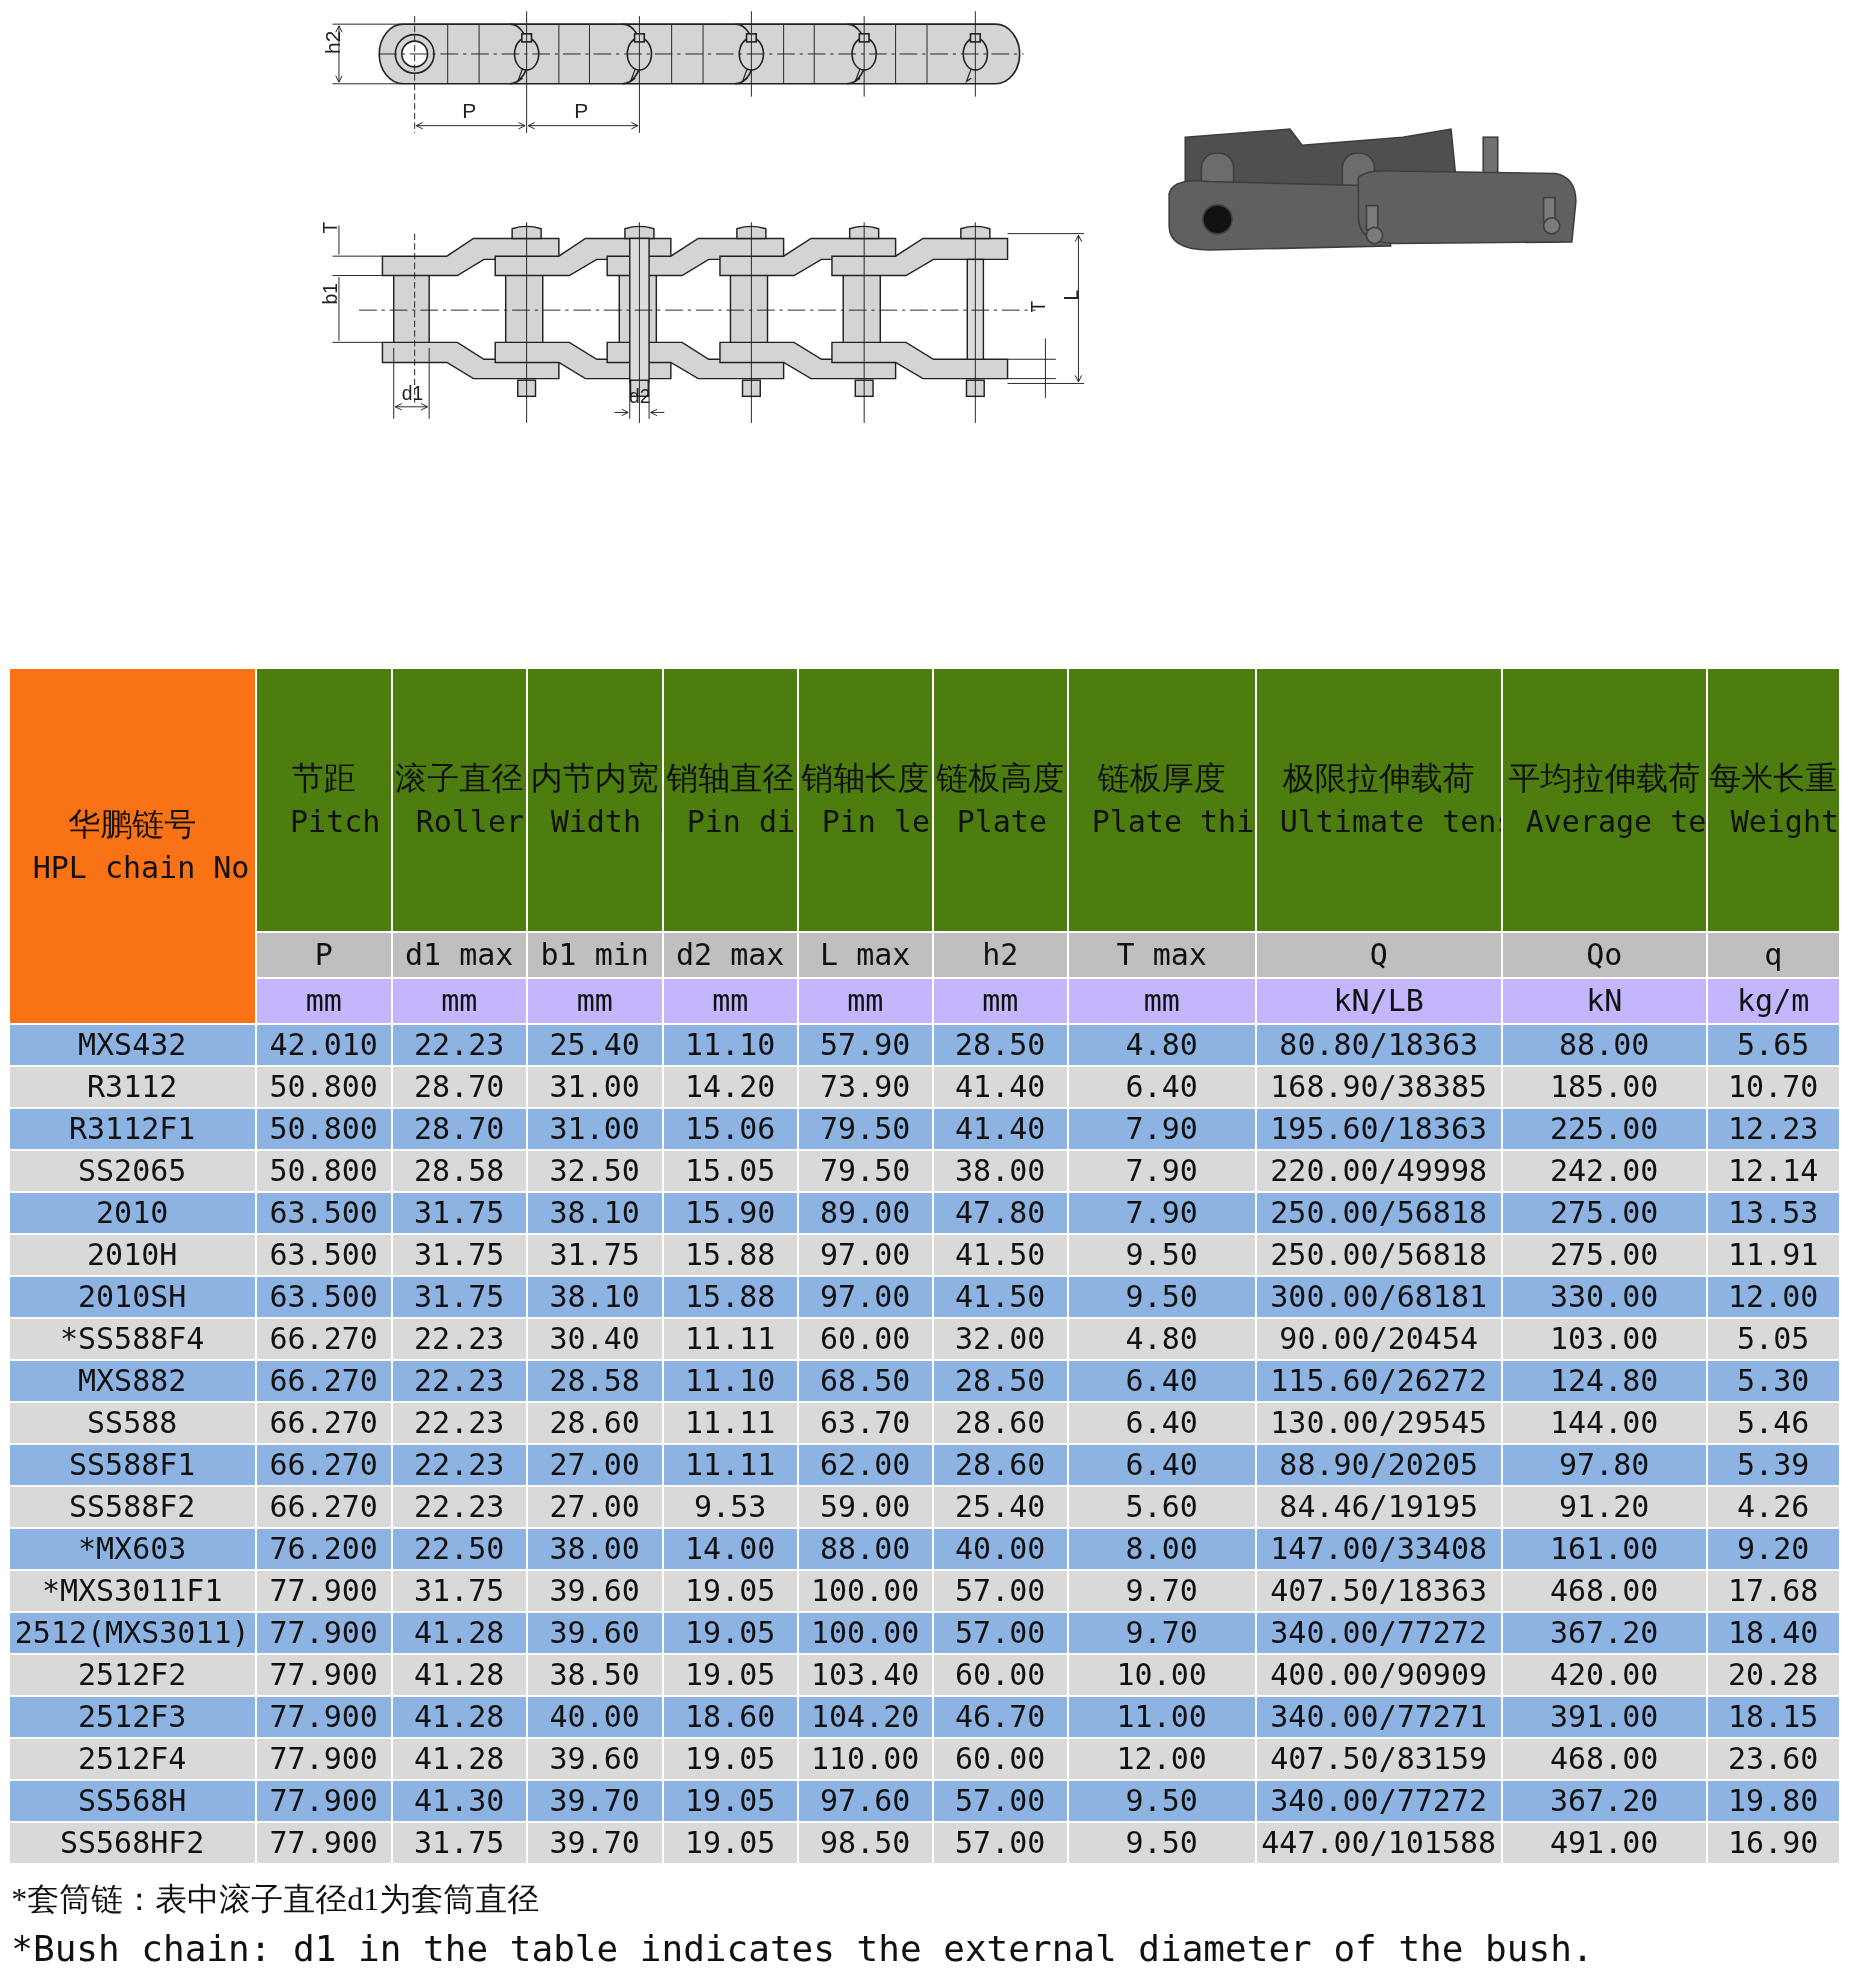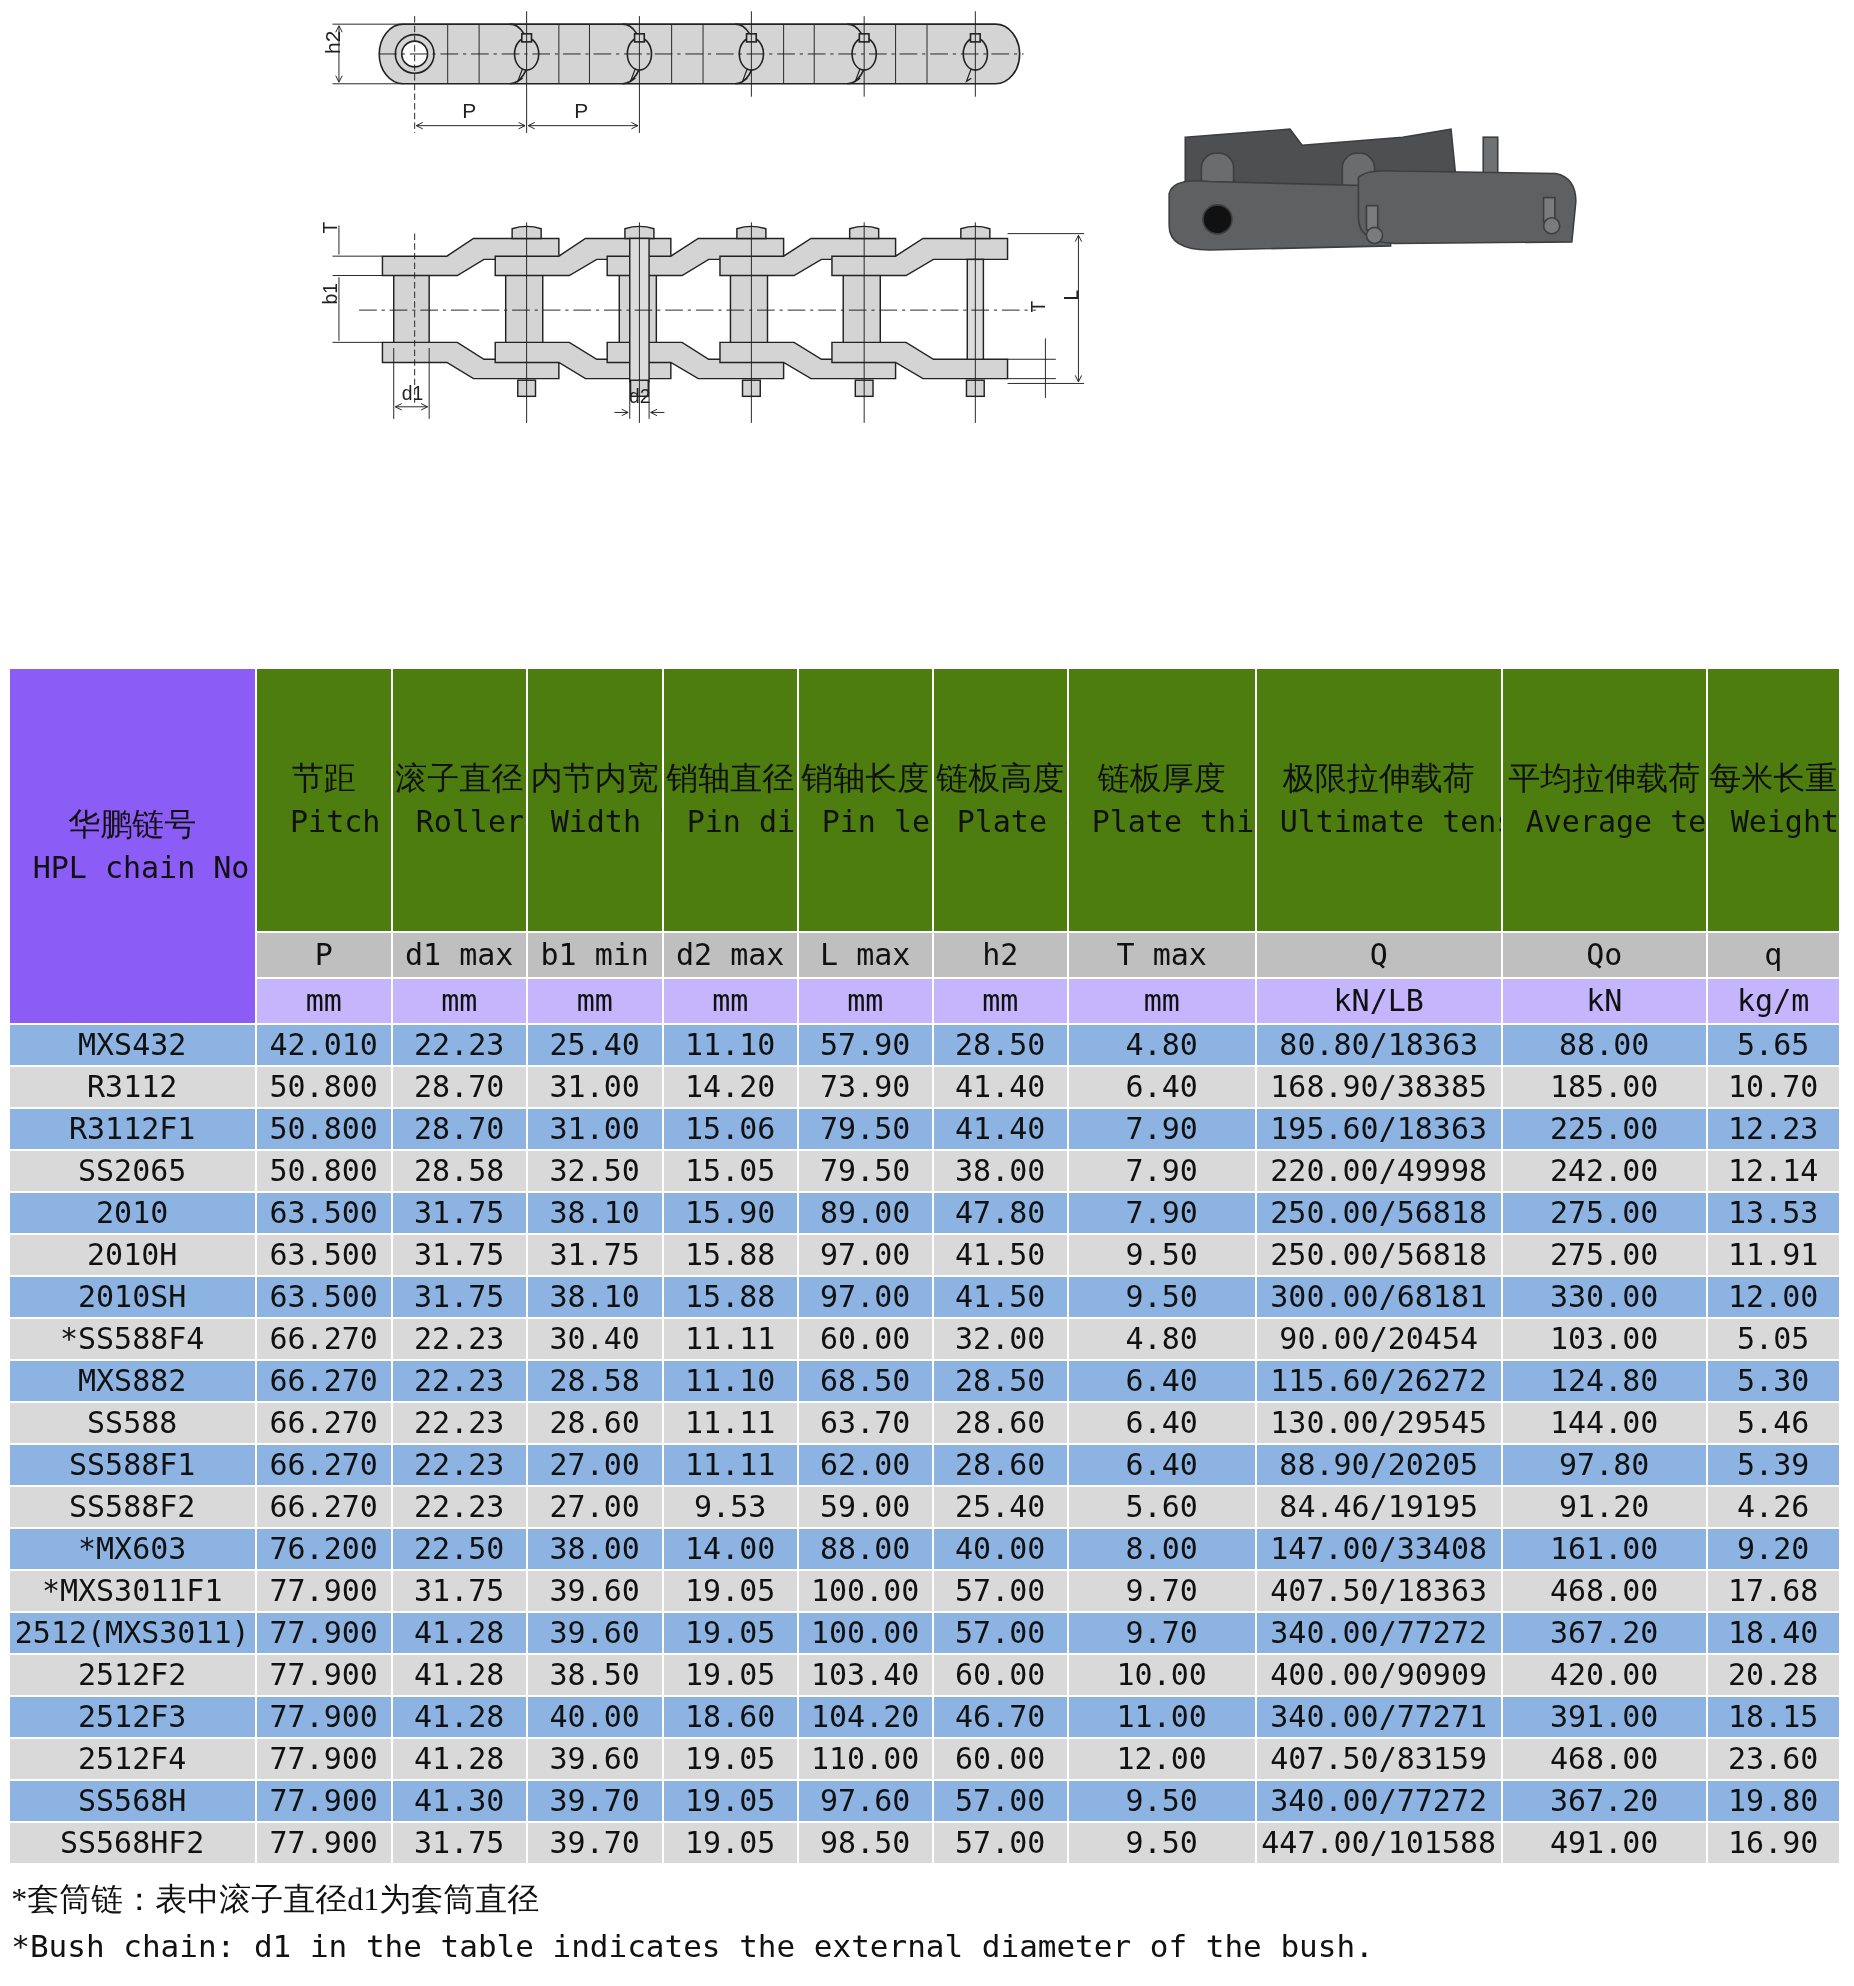--- a/index.html
+++ b/index.html
@@ -6,29 +6,29 @@
   body { width:1854px; height:1986px; position:relative; overflow:hidden;
          font-family:"DejaVu Sans Mono","Liberation Mono", monospace; color:#111; }
   .diagram { position:absolute; left:0; top:0; }
   .photo { position:absolute; left:1161px; top:105px; width:423px; height:153px; }
   table.spec { position:absolute; left:9.7px; top:669px; border-collapse:separate; border-spacing:0;
                table-layout:fixed; width:1831px; }
   table.spec td, table.spec th { border-right:2.4px solid #ffffff; border-bottom:2.4px solid #ffffff;
                text-align:center; vertical-align:middle; padding:0; font-weight:normal;
                font-size:30px; line-height:44px; white-space:nowrap; overflow:hidden; }
   th.hdr { background:#4d7c0f; vertical-align:top; padding-top:39px; white-space:normal; line-height:44px; }
-  th.hdr-first { background:#8b5cf6; vertical-align:middle; white-space:normal; line-height:45px; padding-top:0; }
+  th.hdr-first { background:#f97316; vertical-align:middle; white-space:normal; line-height:45px; padding-top:0; }
   th.sym { background:#bfbfbf; height:39px; line-height:39px; }
   th.unit { background:#c4b5fd; height:39px; line-height:39px; font-size:27px; }
   tr.row-blue td { background:#8db3e2; }
   tr.row-gray td { background:#d9d9d9; }
   tr.data td { height:40px; line-height:40px; }
   .zh { display:block; font-family:"DejaVu Sans","Liberation Sans",sans-serif; font-size:32px; }
   .en { display:block;margin-left:23px; }
-  .note { position:absolute; left:11.3px; font-size:31px; white-space:nowrap; }
+  .note { position:absolute; left:11.3px; font-size:36px; white-space:nowrap; }
   .note.zh-note { top:1878px; font-family:Liberation Serif, serif; font-size:32px; }
   .note.en-note { top:1928px; }
 </style>
 </head>
 <body>
 
 <svg class="diagram" width="1129" height="435" viewBox="0 0 1400 540" xmlns="http://www.w3.org/2000/svg">
   <g stroke="#222" stroke-width="2" fill="#d4d4d4">
 
     <path d="M 500 30 L 1235 30 A 30 37 0 0 1 1235 104 L 500 104 A 30 37 0 0 1 500 30 Z"></path>

